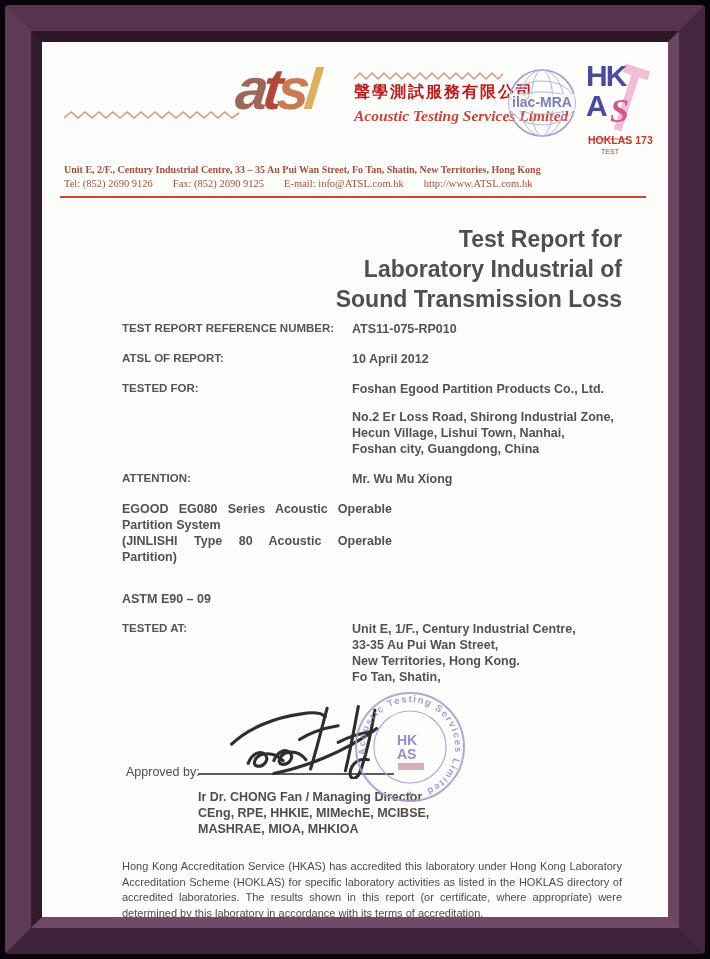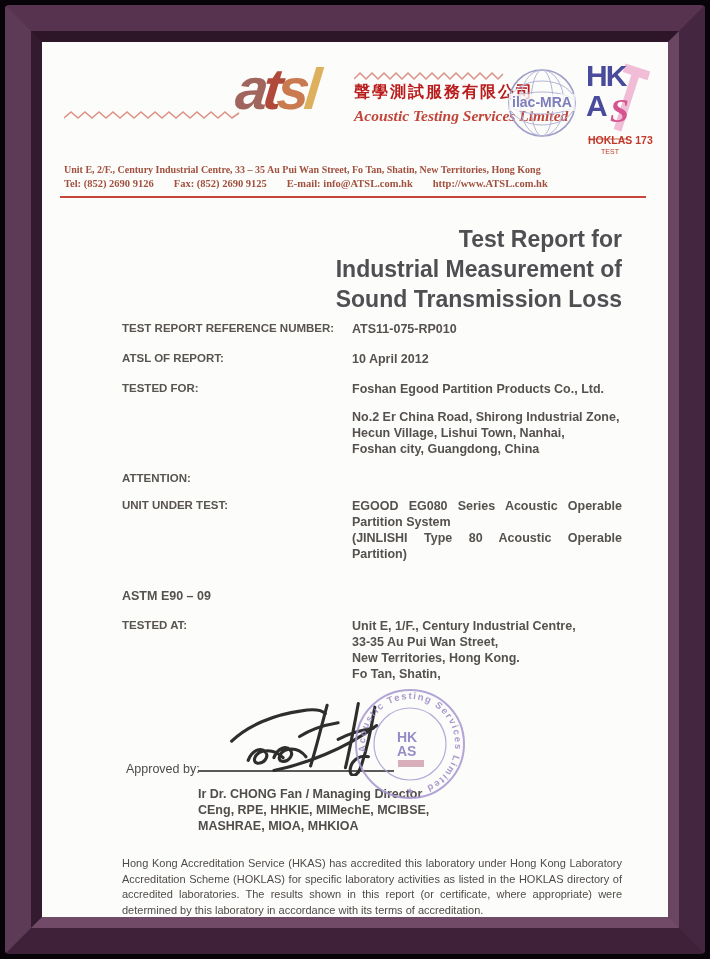--- a/index.html
+++ b/index.html
@@ -58,21 +58,21 @@
     font-family:"Liberation Serif", serif;
   }
   .ilac-logo { position:absolute; left:384px; top:2px; }
   .hkas-logo { position:absolute; left:462px; top:-6px; }
   .addr-block { position:relative; margin-left:-58px; width:520px; }
   .addr-line {
     font-family:"Liberation Serif", serif; font-weight:bold;
     color:#a1503e; font-size:10px; white-space:nowrap;
   }
   .contact-line {
-    font-family:"Liberation Serif", serif; font-weight:bold;
+    font-family:"Liberation Serif", serif; font-weight:normal;
     color:#a1503e; font-size:10.5px; margin-top:3px; white-space:nowrap;
   }
   .contact-line span { margin-right:20px; }
   .red-rule {
     height:2px; background:#c8453c;
     margin:7px -24px 0 -62px;
   }
 
   
   .report-title {
@@ -164,54 +164,54 @@
   <div class="addr-block">
     <div class="addr-line">Unit E, 2/F., Century Industrial Centre, 33 – 35 Au Pui Wan Street, Fo Tan, Shatin, New Territories, Hong Kong</div>
     <div class="contact-line">
       <span>Tel: (852) 2690 9126</span><span>Fax: (852) 2690 9125</span><span>E-mail: info@ATSL.com.hk</span><span>http://www.ATSL.com.hk</span>
     </div>
   </div>
   <div class="red-rule"></div>
 
   <div class="report-title">
     <span>Test Report for</span>
-    <span>Industrial Measurement of</span>
+    <span>Laboratory Industrial of</span>
     <span>Sound Transmission Loss</span>
   </div>
 
   <div class="fields">
 
     <div class="field">
       <div class="flabel">TEST REPORT REFERENCE NUMBER:</div>
       <div class="fvalue">ATS11-075-RP010</div>
     </div>
 
     <div class="field">
       <div class="flabel">ATSL OF REPORT:</div>
       <div class="fvalue">10 April 2012</div>
     </div>
 
     <div class="field">
       <div class="flabel">TESTED FOR:</div>
       <div class="fvalue">
         <div>Foshan Egood Partition Products Co., Ltd.</div>
         <div class="para-gap">
-          <div>No.2 Er China Road, Shirong Industrial Zone,</div>
+          <div>No.2 Er Loss Road, Shirong Industrial Zone,</div>
           <div>Hecun Village, Lishui Town, Nanhai,</div>
           <div>Foshan city, Guangdong, China</div>
         </div>
       </div>
     </div>
 
     <div class="field">
       <div class="flabel">ATTENTION:</div>
-    </div>
-
-    <div class="field">
-      <div class="flabel">UNIT UNDER TEST:</div>
+      <div class="fvalue">Mr. Wu Mu Xiong</div>
+    </div>
+
+    <div class="field">
       <div class="fvalue">
         <div class="just">EGOOD EG080 Series Acoustic Operable Partition System</div>
         <div class="just">(JINLISHI Type 80 Acoustic Operable Partition)</div>
       </div>
     </div>
 
     <div class="field gap-lg">
       <div class="fvalue">ASTM E90 – 09</div>
     </div>
 

